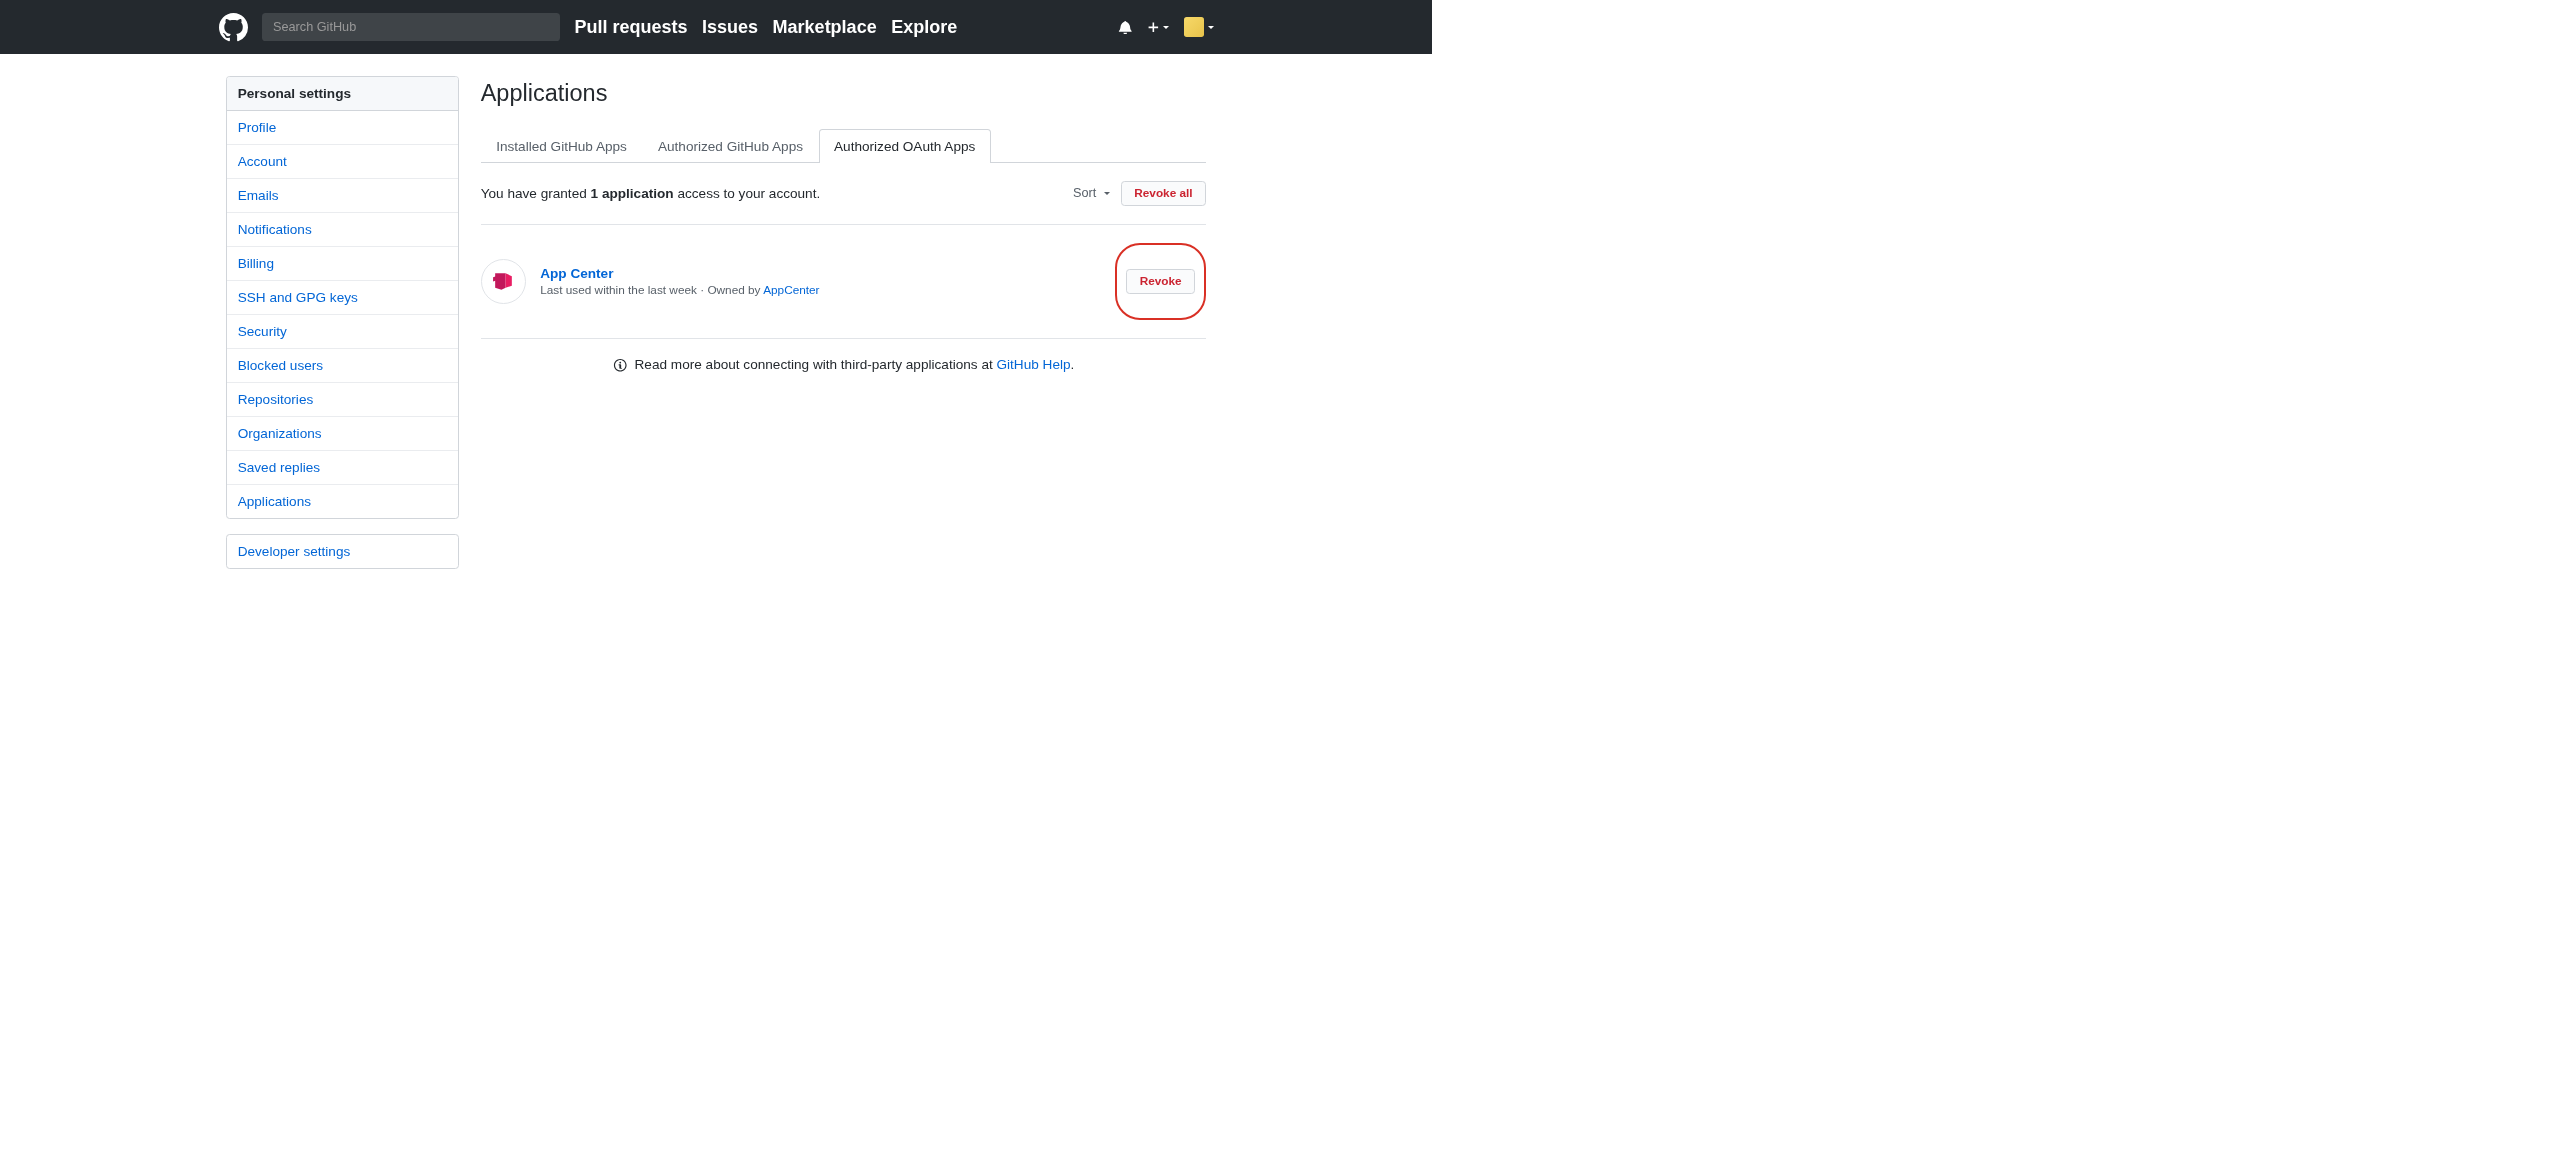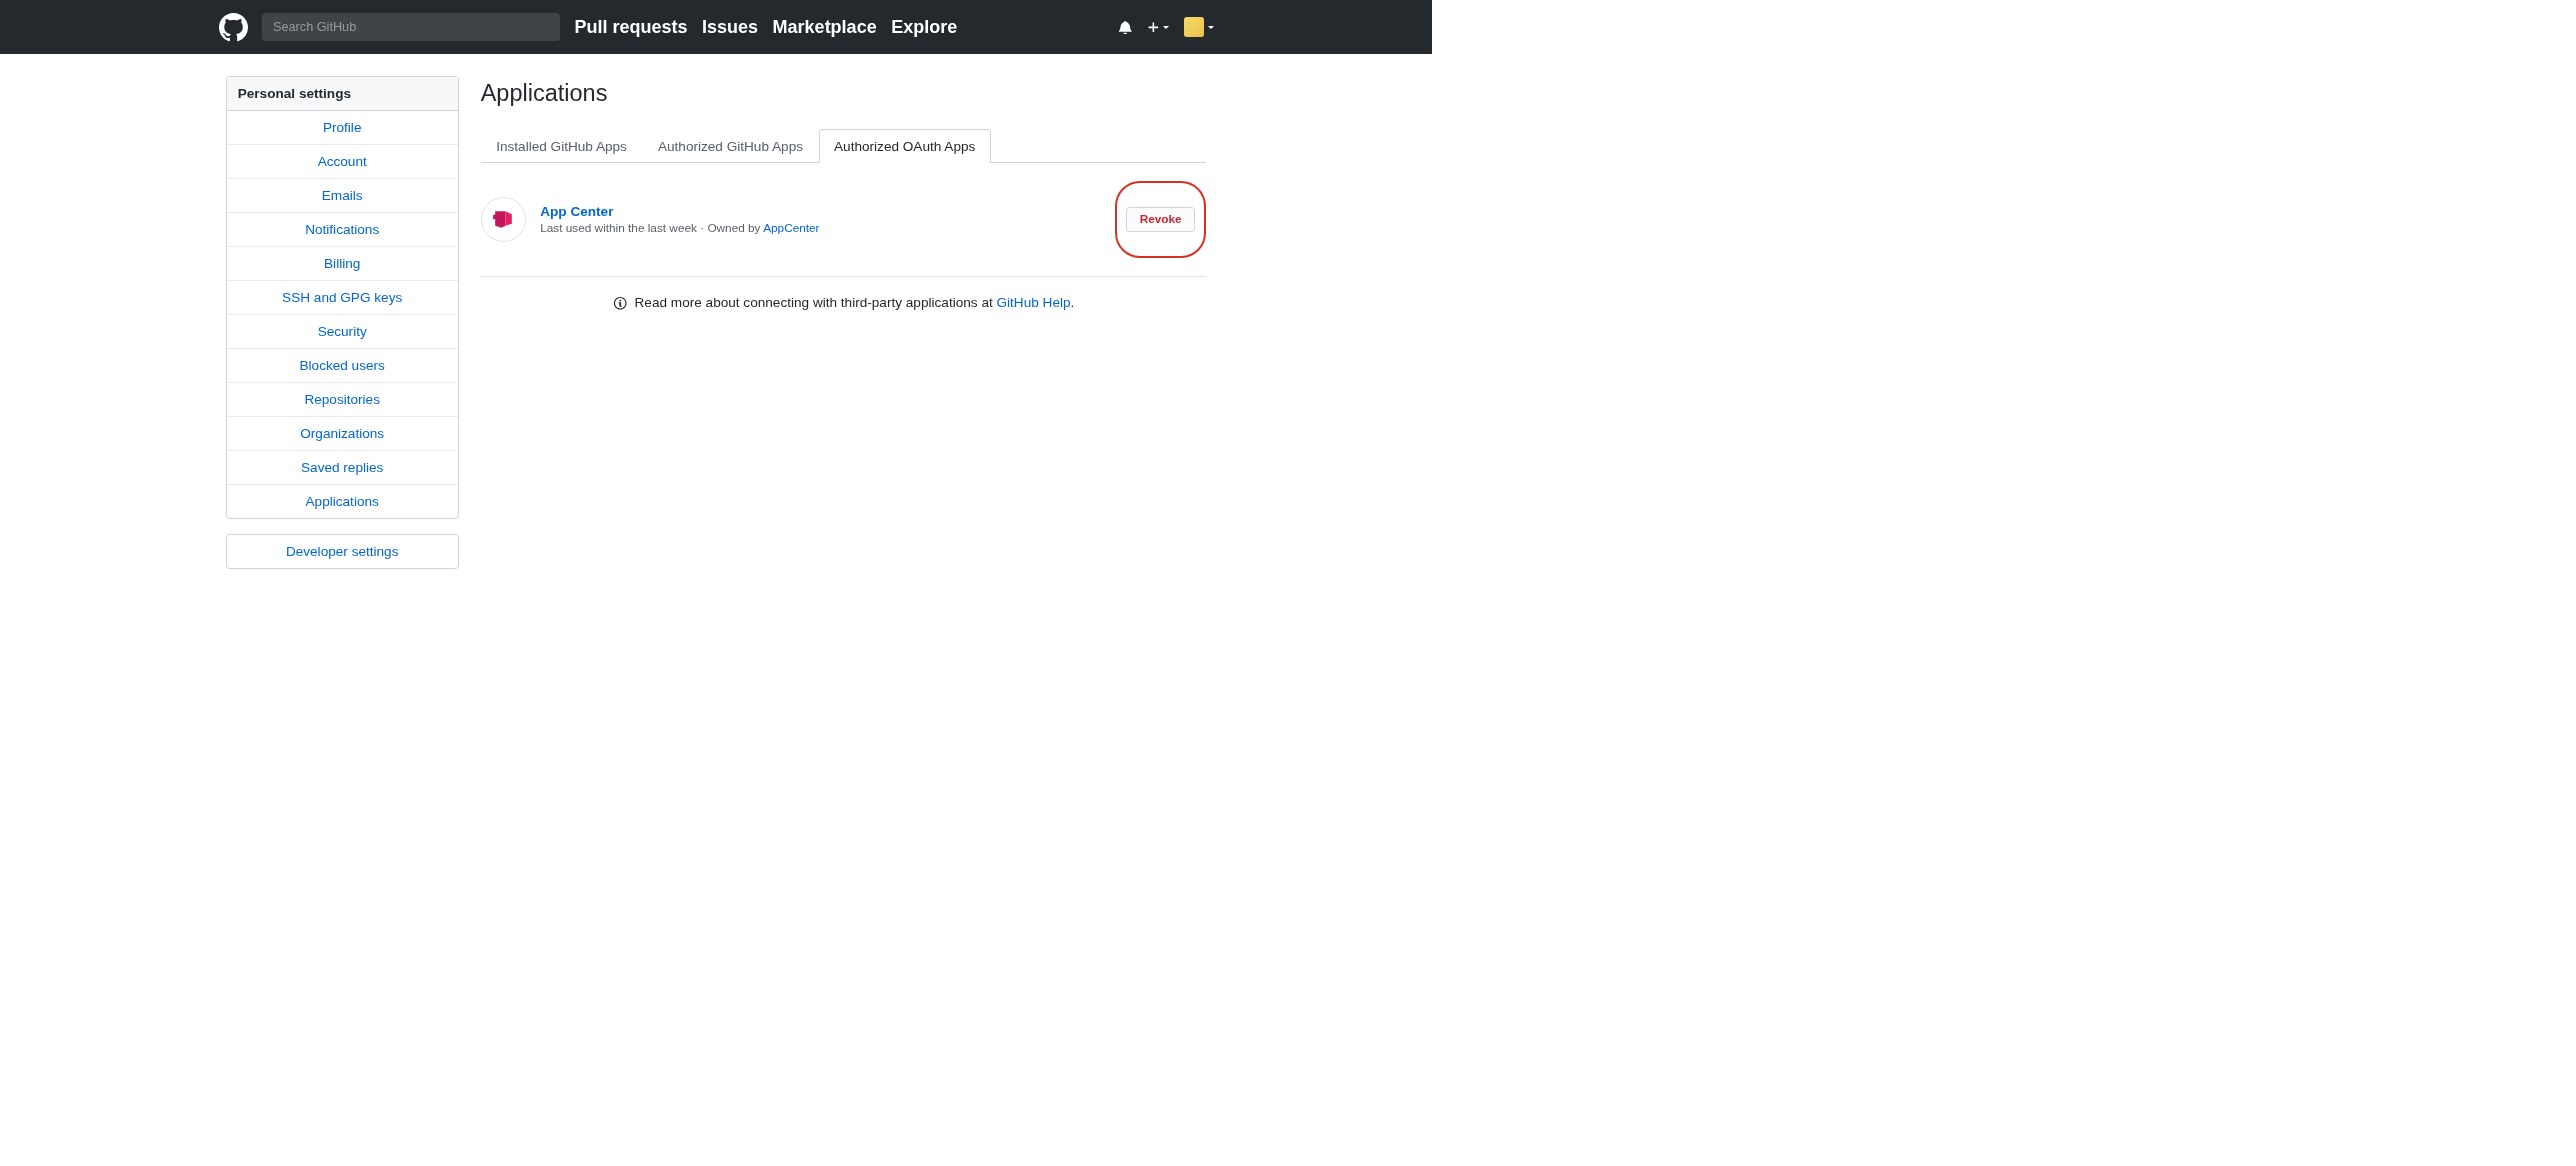--- a/index.html
+++ b/index.html
@@ -69,21 +69,20 @@
     font-size: 13.6px;
     border-bottom: 0.9px solid #d1d5da;
     color: #24292e;
   }
   .menu-item {
     display: block;
     padding: 9px 11px;
     border-bottom: 0.9px solid #eaecef;
     color: #0366d6;
     font-size: 13.6px;
-    text-align: center;
   }
   .menu-item:last-child { border-bottom: none; }
 
   
   .main { flex: 1; }
   .page-title { font-size: 23.5px; font-weight: 400; margin-bottom: 22px; margin-top: 3.6px; }
 
   .tabnav {
     border-bottom: 0.9px solid #d1d5da;
     display: flex;
@@ -220,20 +219,32 @@
 
   <main class="main">
     <h1 class="page-title">Applications</h1>
 
     <div class="tabnav">
       <div class="tab">Installed GitHub Apps</div>
       <div class="tab">Authorized GitHub Apps</div>
       <div class="tab selected">Authorized OAuth Apps</div>
     </div>
 
+    <div class="subhead">
+      <div class="subhead-text">
+        <span>You have granted </span><strong>1 application</strong><span> access to your account.</span>
+      </div>
+      <div class="subhead-actions">
+        <div class="sort-btn">
+          <span>Sort</span>
+          <span class="caret"></span>
+        </div>
+        <button class="btn-danger">Revoke all</button>
+      </div>
+    </div>
 
     <div class="app-row">
       <div class="app-avatar">
         <svg width="25" height="25" viewBox="0 0 24 24">
           <path fill="#c2185b" d="M4 4 L14 4 L14 18 L10 20 L4 18 Z"></path>
           <path fill="#e91e63" d="M14 4 L20 7 L20 16 L14 18 Z"></path>
           <path fill="#c2185b" d="M2 8 L8 6 L8 10 L2 12 Z"></path>
         </svg>
       </div>
       <div class="app-info">

